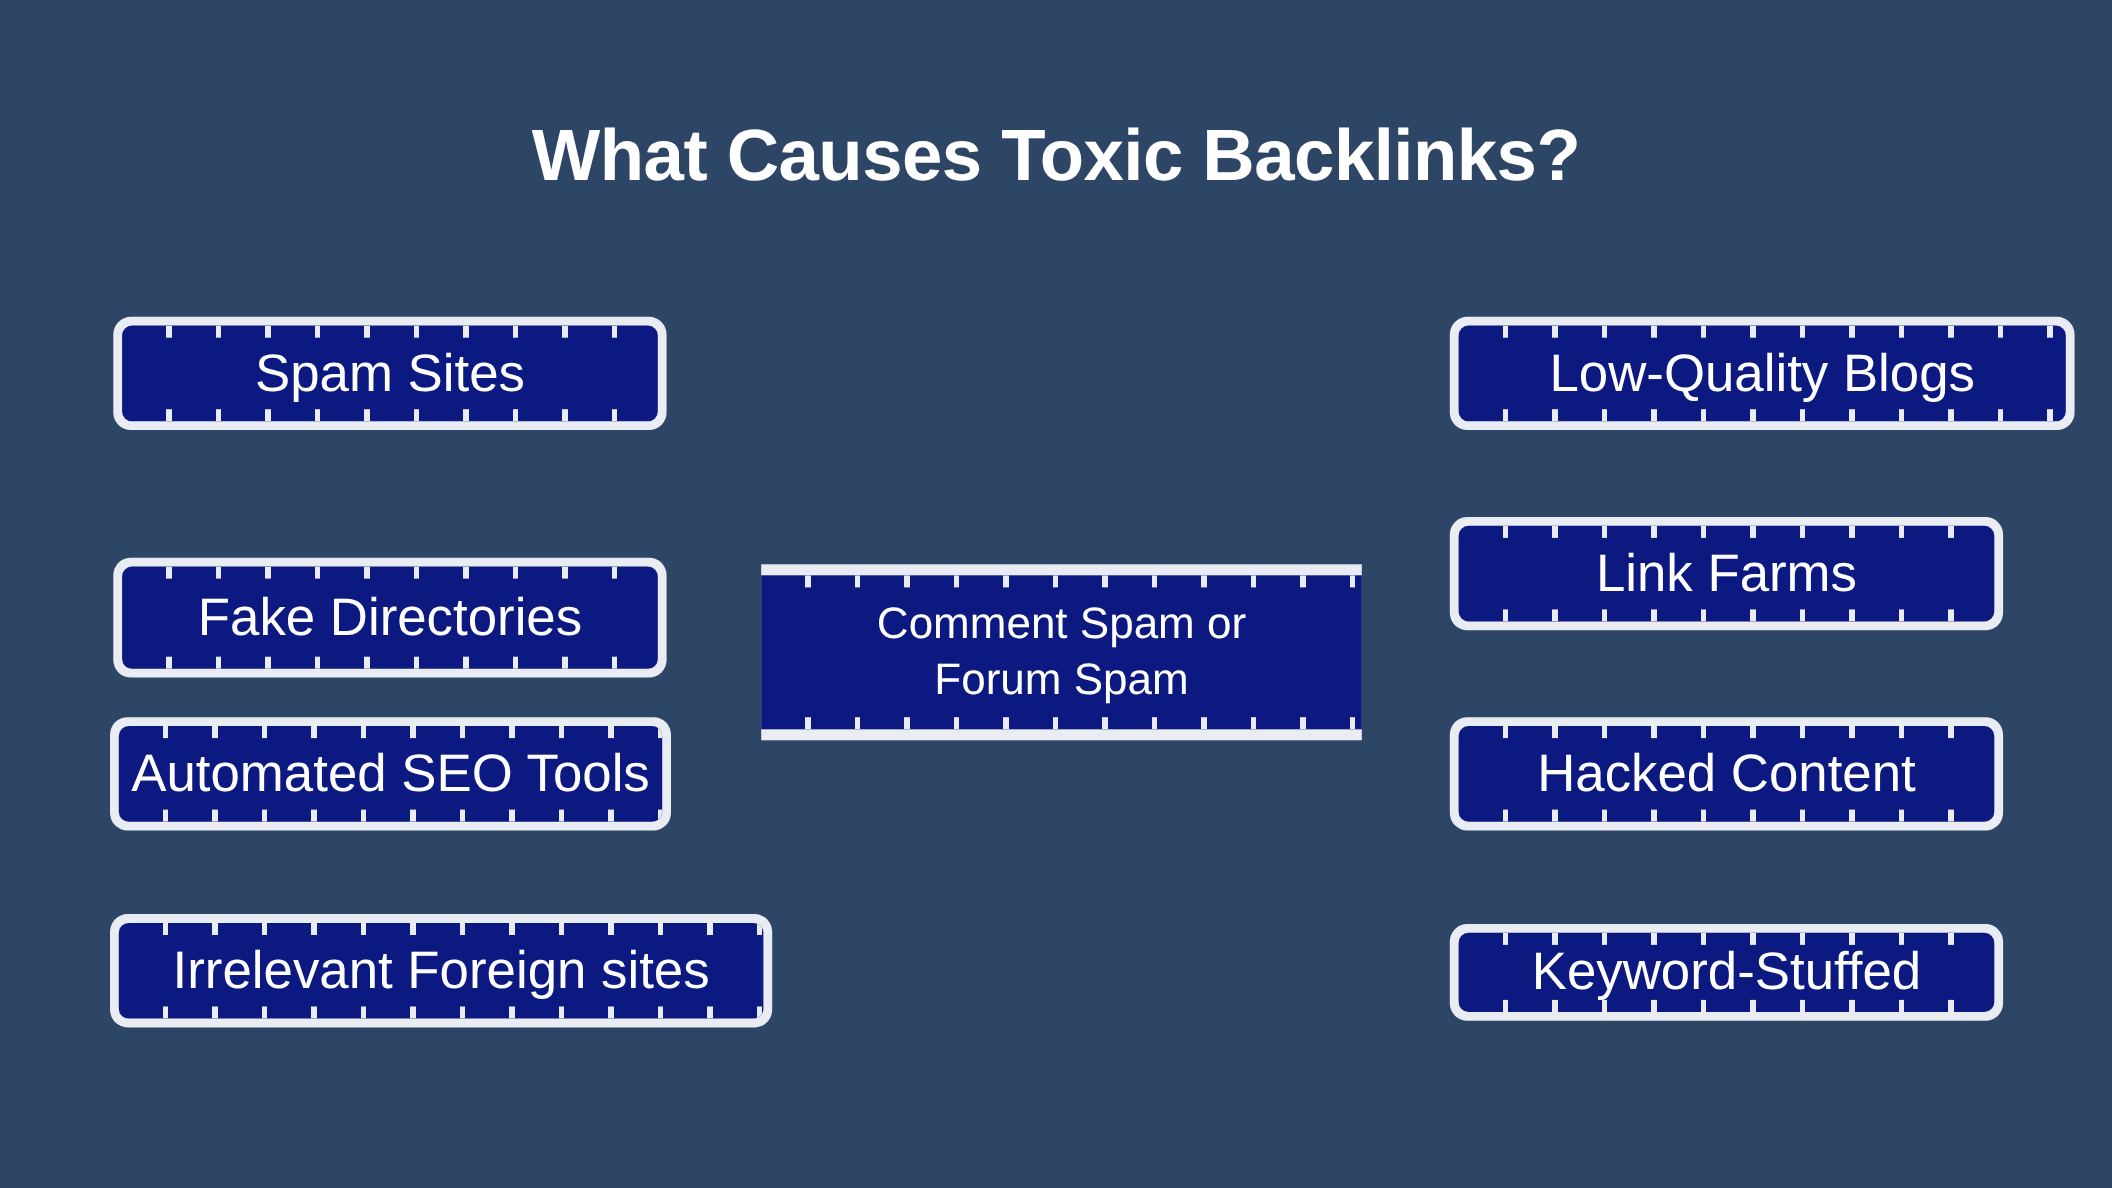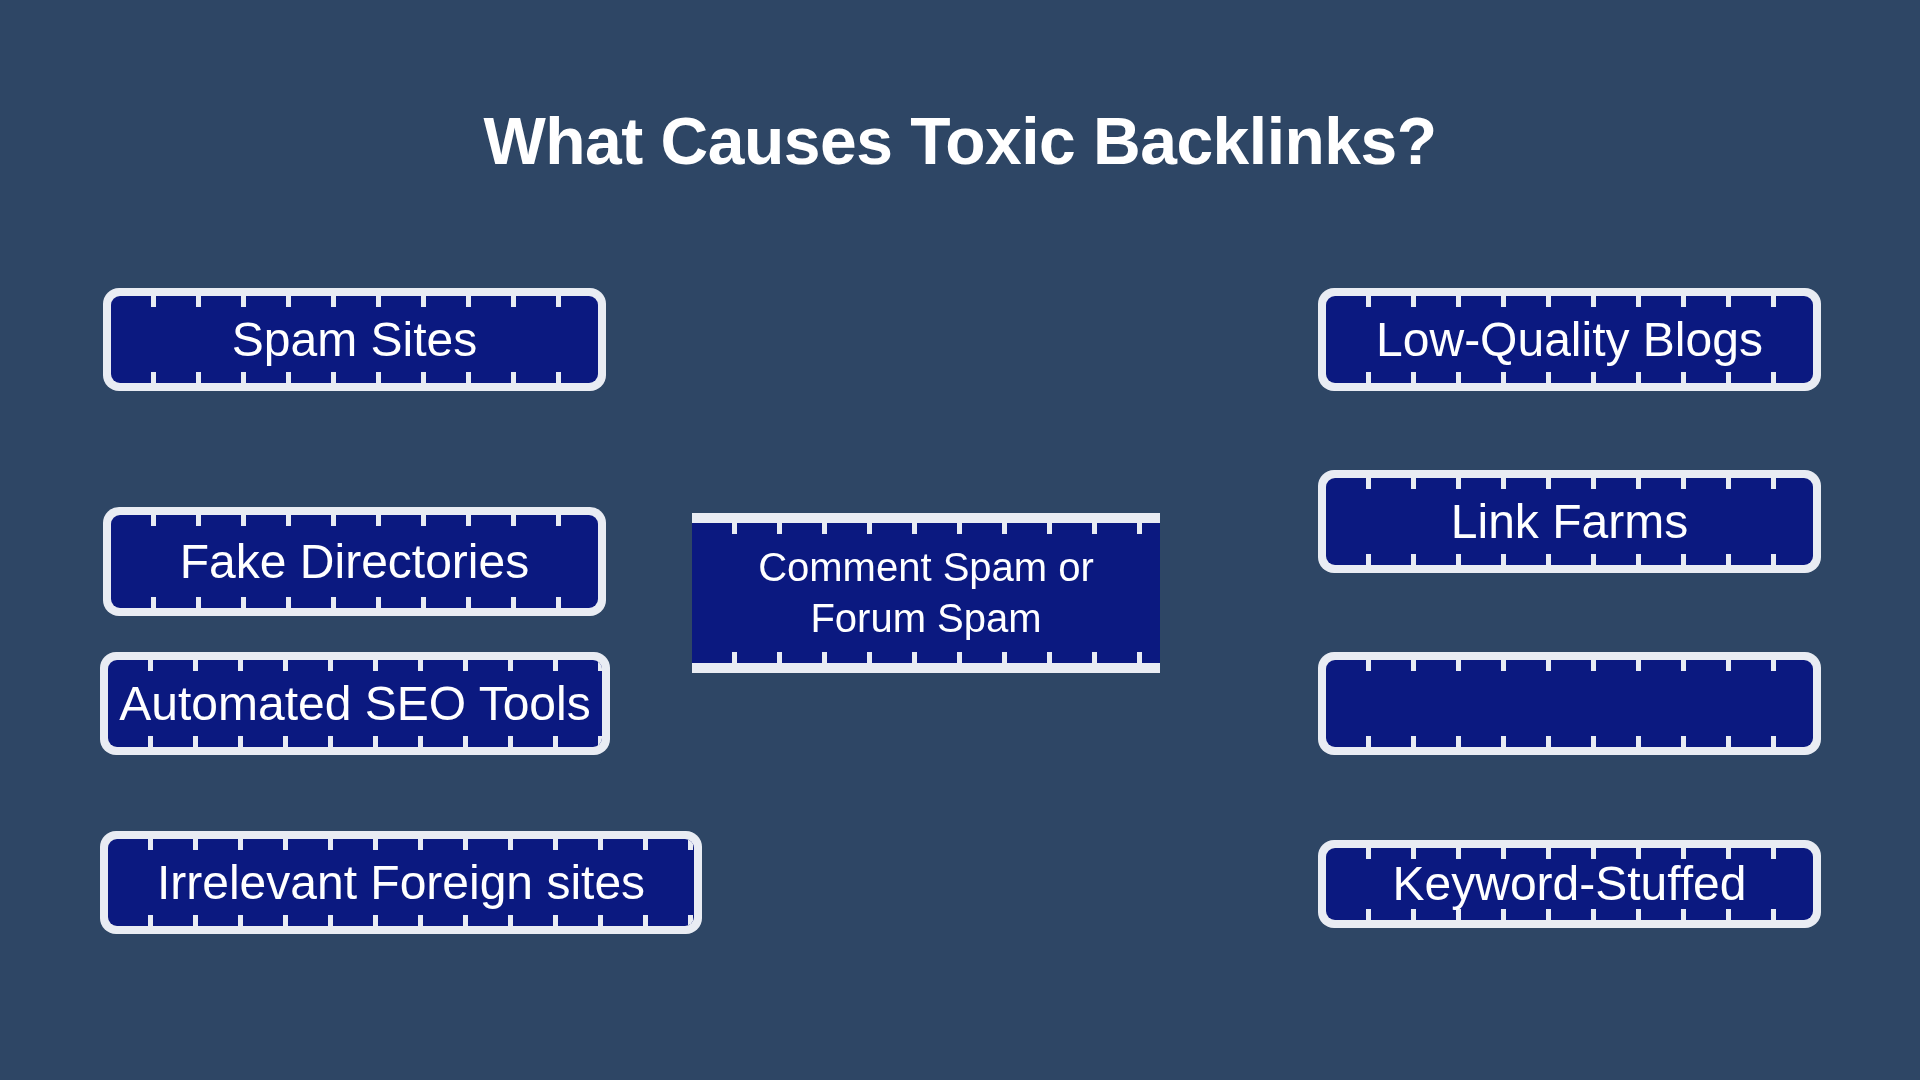--- a/index.html
+++ b/index.html
@@ -139,51 +139,52 @@
   </div>
 
   <div class="node" style="left:100px; top:831px; width:602px; height:103px;align-items:flex-end;">
     <div class="node-inner">
       <div class="ticks top"></div>
       <div class="ticks bottom"></div>
       <div class="node-label">Irrelevant Foreign sites</div>
     </div>
   </div>
 
-  <div class="node center" style="left:692px; top:513px; width:468px; height:160px;align-items:flex-end;">
+  <div class="node center" style="left:692px; top:513px; width:546px; height:160px;align-items:flex-end;">
     <div class="node-inner">
       <div class="ticks top"></div>
       <div class="ticks bottom"></div>
       <div class="node-label">
         <div>Comment Spam or</div>
         <div>Forum Spam</div>
       </div>
     </div>
   </div>
 
-  <div class="node" style="left:1318px; top:288px; width:503px; height:103px;justify-content:center;">
+  <div class="node" style="left:1318px; top:288px; width:568px; height:103px;justify-content:center;">
     <div class="node-inner">
       <div class="ticks top"></div>
       <div class="ticks bottom"></div>
       <div class="node-label">Low-Quality Blogs</div>
     </div>
   </div>
 
   <div class="node" style="left:1318px; top:470px; width:503px; height:103px;align-items:flex-end;">
     <div class="node-inner">
       <div class="ticks top"></div>
       <div class="ticks bottom"></div>
       <div class="node-label">Link Farms</div>
     </div>
   </div>
 
   <div class="node" style="left:1318px; top:652px; width:503px; height:103px;">
     <div class="node-inner">
       <div class="ticks top"></div>
       <div class="ticks bottom"></div>
+      <div class="node-label">Hacked Content</div>
     </div>
   </div>
 
   <div class="node" style="left:1318px; top:840px; width:503px; height:88px;">
     <div class="node-inner">
       <div class="ticks top"></div>
       <div class="ticks bottom"></div>
       <div class="node-label">Keyword-Stuffed</div>
     </div>
   </div>

